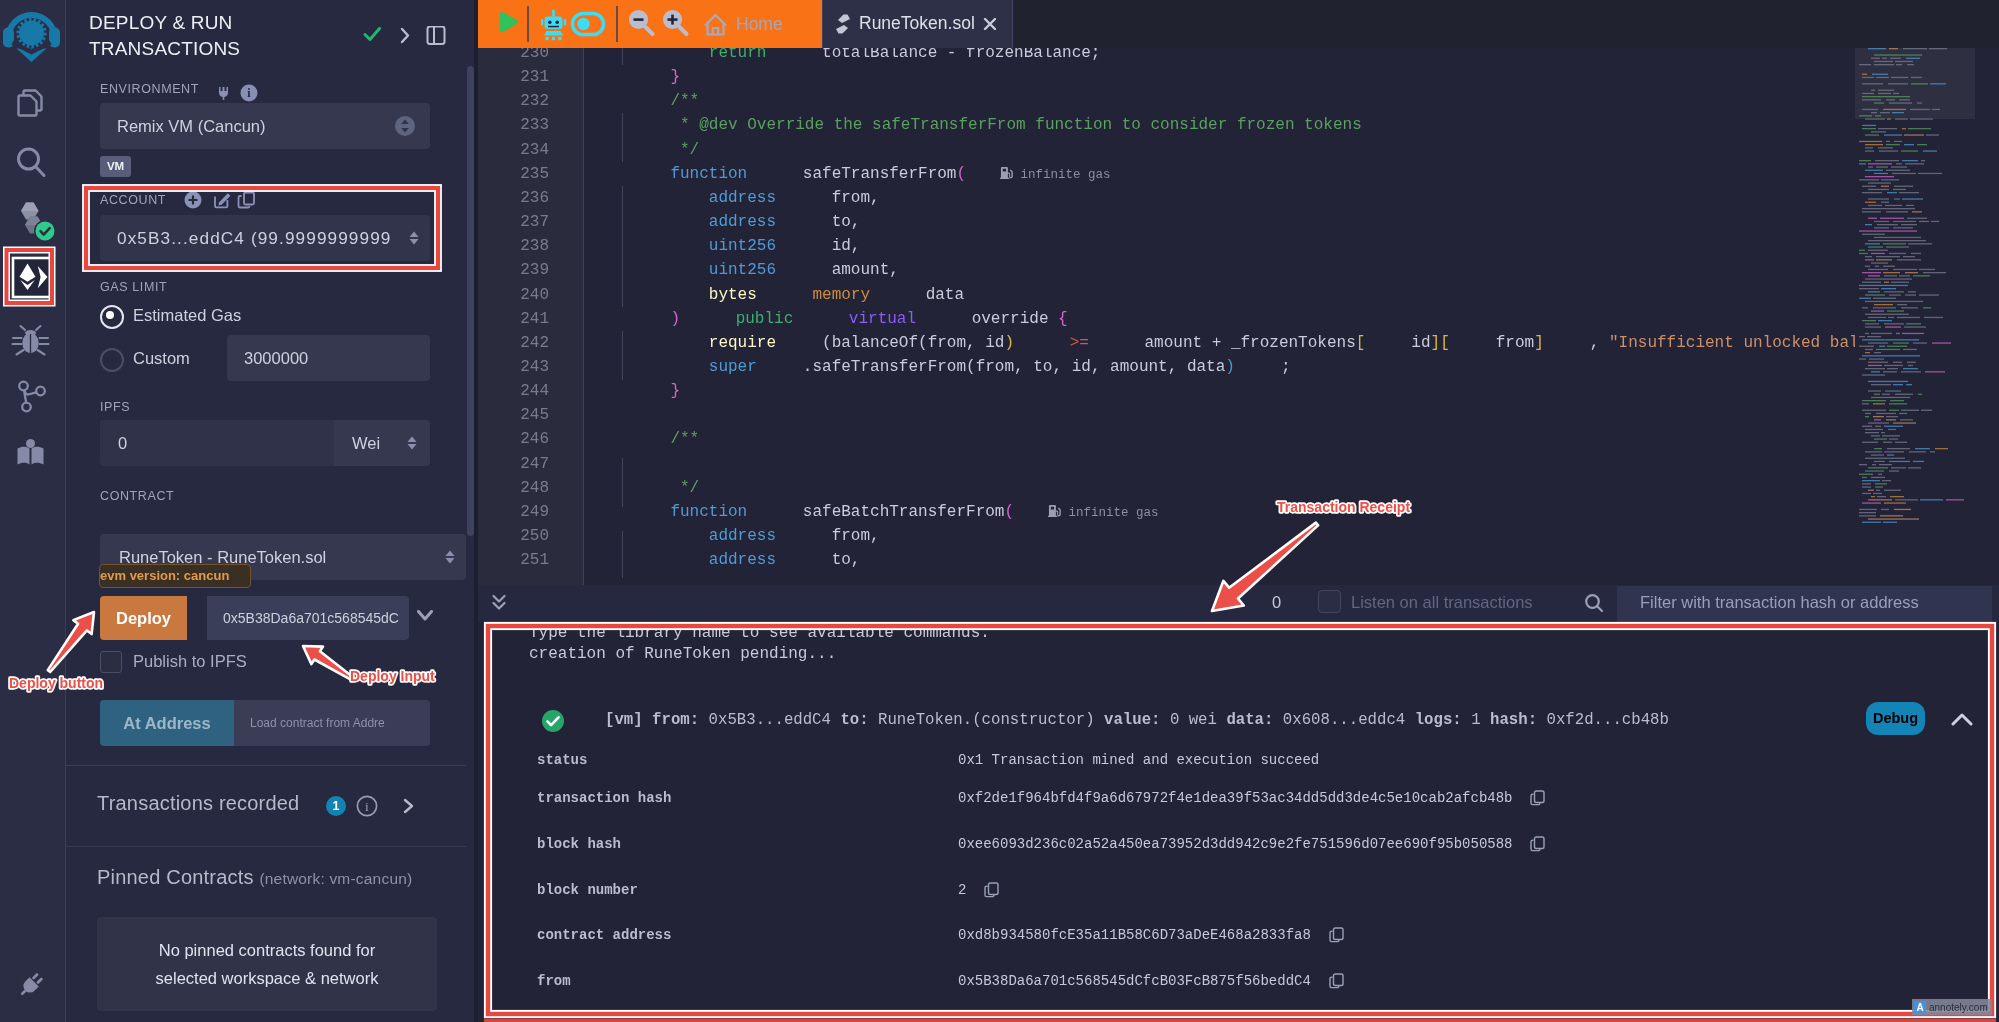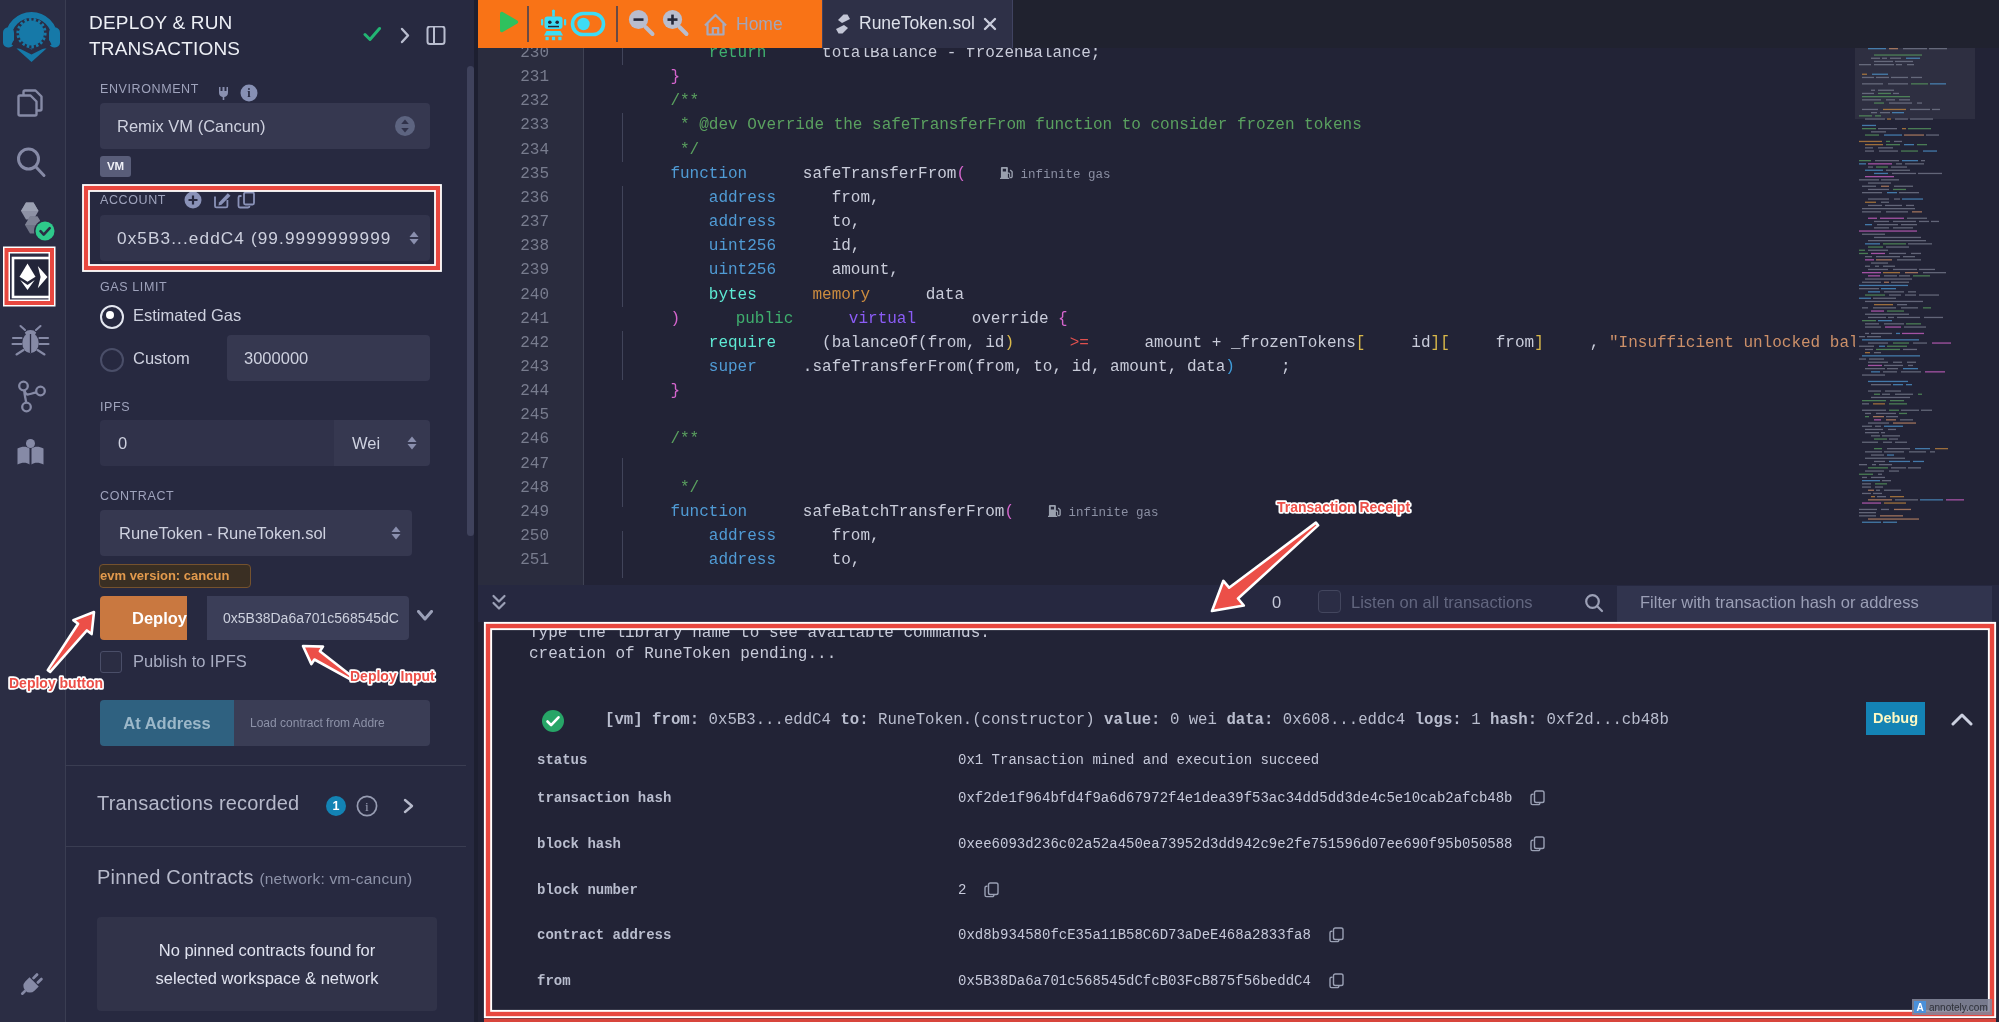--- a/index.html
+++ b/index.html
@@ -4,21 +4,21 @@
 html,body { width:1999px; height:1022px; overflow:hidden; background:#222336;
   font-family:"Liberation Sans",sans-serif; -webkit-font-smoothing:antialiased; }
 .abs { position:absolute; }
 .lbl { position:absolute; font-size:12.5px; letter-spacing:0.6px; color:#9fa3bc; }
 .ptx { position:absolute; font-size:16.5px; color:#ced1df; }
 .sel { position:absolute; background:#363850; border-radius:4px; font-size:16.5px; color:#ced1df; line-height:46px; }
 .cl  { position:absolute; left:0; height:24.15px; line-height:24.15px; font-family:"Liberation Mono",monospace; font-size:16px; white-space:pre; }
 .ln  { position:absolute; left:0; width:71px; text-align:right; color:#787c8e; }
 .ct  { position:absolute; left:108px; }
 .ct i { font-style:normal; }
-.kw { color:#509bd5; } .gk { color:#3fae6e; } .tk { color:#5eead4; }
+.kw { color:#509bd5; } .gk { color:#3fae6e; } .tk { color:#fef9c3; }
 .cm { color:#5aa05f; } .df { color:#c9ccda;padding-left:46px; } .pk { color:#d565cd; }
 .gd { color:#d9b84a; } .bb { color:#3f9bd8; } .st { color:#cd9069; }
 .ok { color:#cc8c3f; } .rd { color:#e0504e; }
 .gas { color:#8b8fa3; font-size:12.5px; } .vt { color:#8b5cf6; }
 .trow { position:absolute; left:0; height:18px; line-height:18px; font-size:14px; color:#c6c9da; white-space:nowrap; }
 .tlab { position:absolute; left:59px; font-weight:bold; color:#b9bdce; }
 .tval { position:absolute; left:480px; }
 </style></head>
 <body>
 
@@ -576,28 +576,28 @@
   <div class="sel" style="left:161px;top:335px;width:203px;height:46px"><span style="margin-left:17px">3000000</span></div>
   <div class="lbl" style="left:34px;top:400px">IPFS</div>
   <div class="sel" style="left:34px;top:420px;width:234px;height:46px;background:#30324a;border-radius:4px 0 0 4px"><span style="margin-left:18px">0</span></div>
   <div class="sel" style="left:268px;top:420px;width:96px;height:46px;border-radius:0 4px 4px 0"><span style="margin-left:18px">Wei</span>
     <span class="abs" style="right:12px;top:15px;line-height:0"><svg width="12" height="16" viewBox="0 0 12 16">
           <path d="M6 1.5 L10.5 7 H1.5 z" fill="#8a8fae"></path>
           <path d="M6 14.5 L1.5 9 H10.5 z" fill="#8a8fae"></path>
         </svg></span>
   </div>
   <div class="lbl" style="left:34px;top:489px">CONTRACT</div>
-  <div class="sel" style="left:34px;top:510px;width:312px;height:46px"><span style="margin-left:19px">RuneToken - RuneToken.sol</span>
+  <div class="sel" style="left:34px;top:534px;width:366px;height:46px"><span style="margin-left:19px">RuneToken - RuneToken.sol</span>
     <span class="abs" style="right:10px;top:15px;line-height:0"><svg width="12" height="16" viewBox="0 0 12 16">
           <path d="M6 1.5 L10.5 7 H1.5 z" fill="#8a8fae"></path>
           <path d="M6 14.5 L1.5 9 H10.5 z" fill="#8a8fae"></path>
         </svg></span>
   </div>
   <div class="abs" style="left:33px;top:564px;width:150px;height:22px;background:#3a2f23;border:1px solid #75522e;border-radius:4px;font-size:13px;font-weight:bold;color:#e29a4d;line-height:21px">evm version: cancun</div>
-  <div class="abs" style="left:34px;top:596px;width:87px;height:44px;background:#c97840;border-radius:4px 0 0 4px;text-align:right;line-height:44px;font-size:16.5px;font-weight:bold;color:#fff">Deploy</div>
+  <div class="abs" style="left:34px;top:596px;width:87px;height:44px;background:#c97840;border-radius:4px 0 0 4px;text-align:center;line-height:44px;font-size:16.5px;font-weight:bold;color:#fff">Deploy</div>
   <div class="abs" style="left:141px;top:596px;width:202px;height:44px;background:#3b3e58;border-radius:0 4px 4px 0;line-height:44px;font-size:14px;color:#ccd0dd;white-space:nowrap;overflow:hidden"><span style="margin-left:16px">0x5B38Da6a701c568545dC</span></div>
   <svg class="abs" style="left:351px;top:610px" width="16" height="12" viewBox="0 0 16 12">
       <path d="M1.5 1.5 L8 9 L14.5 1.5" fill="none" stroke="#9ba0b8" stroke-width="3" stroke-linecap="round" stroke-linejoin="round"></path>
     </svg>
   <div class="abs" style="left:34px;top:651px;width:20px;height:20px;background:#2b2d43;border:1.5px solid #4a4e68;border-radius:3px"></div>
   <div class="ptx" style="left:67px;top:652px;color:#a9adc2">Publish to IPFS</div>
   <div class="abs" style="left:34px;top:700px;width:134px;height:46px;background:#2f6180;border-radius:4px 0 0 4px;text-align:center;line-height:46px;font-size:16.5px;font-weight:bold;color:#9cb8c9">At Address</div>
   <div class="abs" style="left:168px;top:700px;width:196px;height:46px;background:#3a3d55;border-radius:0 4px 4px 0;line-height:46px;font-size:12px;color:#8d92a8;white-space:nowrap;overflow:hidden"><span style="margin-left:16px">Load contract from Addre</span></div>
   <div class="abs" style="left:0;top:765px;width:400px;height:1px;background:#3a3d52"></div>
   <div class="abs" style="left:31px;top:792px;font-size:20px;letter-spacing:0.2px;color:#b6b9ca">Transactions recorded</div>
@@ -633,21 +633,21 @@
 </div>
 
 <div class="abs" style="left:478px;top:622px;width:1521px;height:400px;background:#222336;font-family:'Liberation Mono',monospace">
   <div class="abs" style="left:51px;top:1px;font-size:16px;line-height:21px;color:#c7cad9;white-space:pre">Type the library name to see available commands.
 creation of RuneToken pending...</div>
   <span class="abs" style="left:63px;top:87px"><svg width="24" height="24" viewBox="0 0 24 24">
         <circle cx="12" cy="12" r="11" fill="#27a567"></circle>
         <path d="M6.5 12.5 l3.6 3.6 L17.5 8.3" fill="none" stroke="#fff" stroke-width="2.6" stroke-linecap="round" stroke-linejoin="round"></path>
       </svg></span>
   <div class="abs" style="left:127px;top:89px;font-size:15.7px;color:#b9bdce;white-space:nowrap"><b>[vm]</b> <b>from:</b> 0x5B3...eddC4 <b>to:</b> RuneToken.(constructor) <b>value:</b> 0 wei <b>data:</b> 0x608...eddc4 <b>logs:</b> 1 <b>hash:</b> 0xf2d...cb48b</div>
-  <div class="abs" style="left:1388px;top:80px;width:59px;height:33px;background:#1483b5;border-radius:0;text-align:center;line-height:33px;font-size:14.5px;font-weight:bold;color:#fef9c3;font-family:'Liberation Sans'">Debug</div>
+  <div class="abs" style="left:1388px;top:80px;width:59px;height:33px;background:#1483b5;border-radius:12px;text-align:center;line-height:33px;font-size:14.5px;font-weight:bold;color:#000000;font-family:'Liberation Sans'">Debug</div>
   <svg class="abs" style="left:1473px;top:89px" width="22" height="16" viewBox="0 0 22 16">
       <path d="M2 13 L11 4 L20 13" fill="none" stroke="#ccd0e0" stroke-width="3" stroke-linecap="round" stroke-linejoin="round"></path>
     </svg>
   <div class="trow" style="top:129px">
       <span class="tlab">status</span>
       <span class="tval">0x1 Transaction mined and execution succeed</span>
     </div>
 <div class="trow" style="top:167px">
       <span class="tlab">transaction hash</span>
       <span class="tval">0xf2de1f964bfd4f9a6d67972f4e1dea39f53ac34dd5dd3de4c5e10cab2afcb48b</span>

